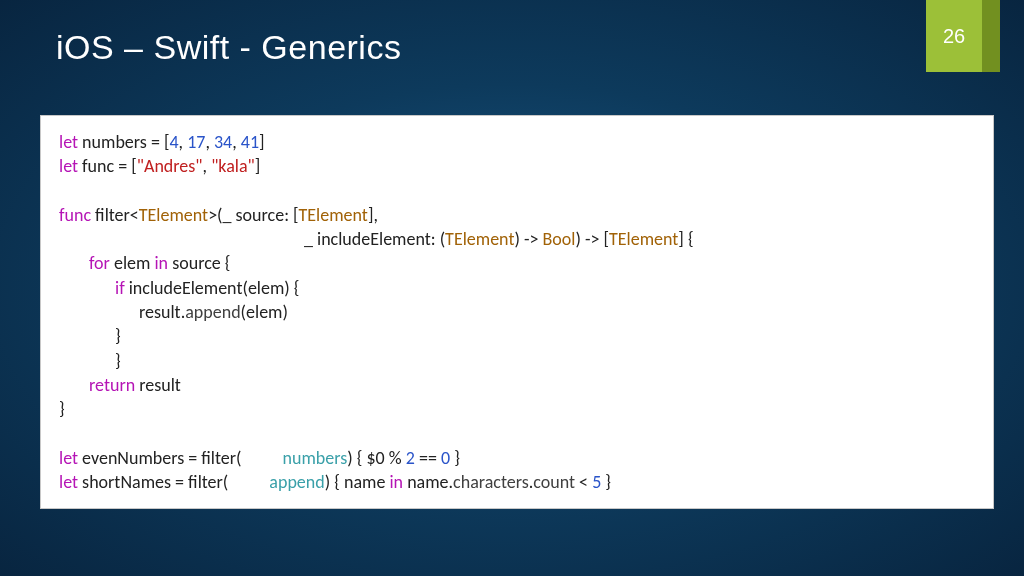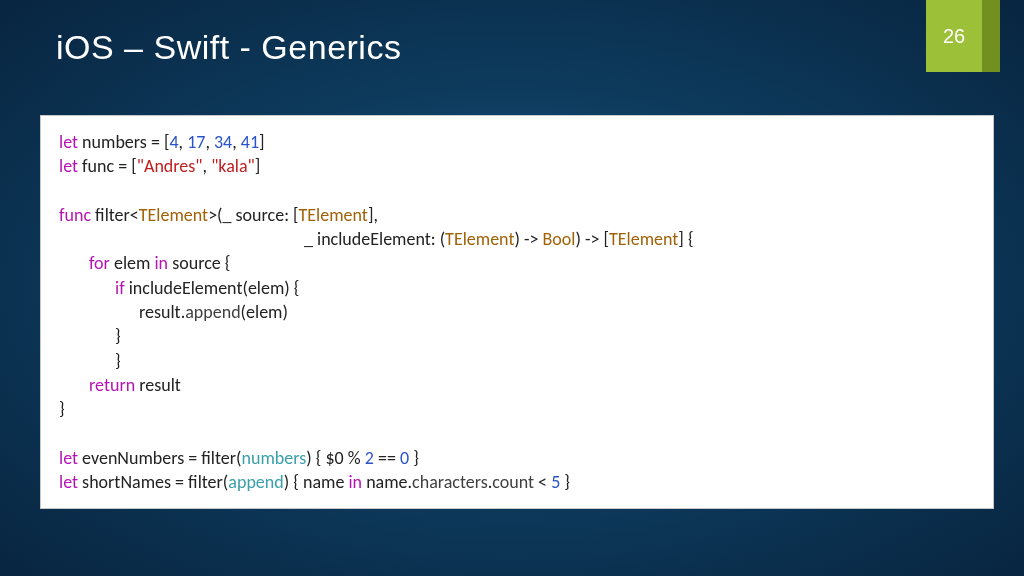--- a/index.html
+++ b/index.html
@@ -52,21 +52,21 @@
     font-family: Calibri, "Segoe UI", Arial, sans-serif;
     font-size: 18px;
     line-height: 1.35;
     color: #222;
   }
   .kw   { color: #b514b5; }   
   .num  { color: #2a54c9; }   
   .str  { color: #c02020; }   
   .type { color: #a16207; }   
   .fn   { color: #404040; }   
-  .arg  { color: #3aa0a9; }
+  .arg  { color: #3aa0a9; margin-left: 41px; }
   .indent1 { padding-left: 30px; display:inline-block;}
   .indent2 { padding-left: 56px; display:inline-block;}
   .indent3 { padding-left: 80px; display:inline-block;}
   .param-indent { padding-left: 245px; display:inline-block;}
   .line { white-space: pre; }
 </style>
 </head>
 <body>
 
 <div class="title">iOS – Swift - Generics</div>

